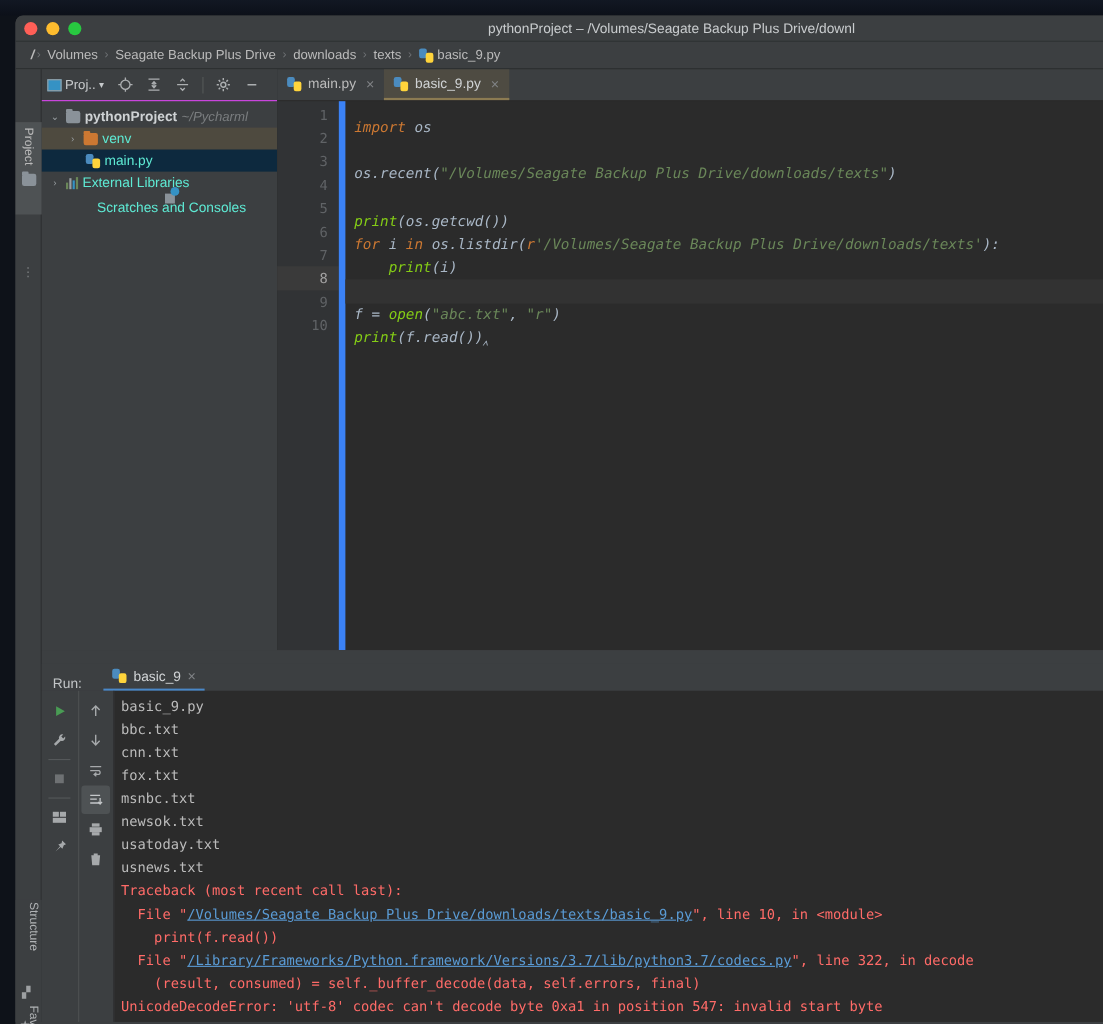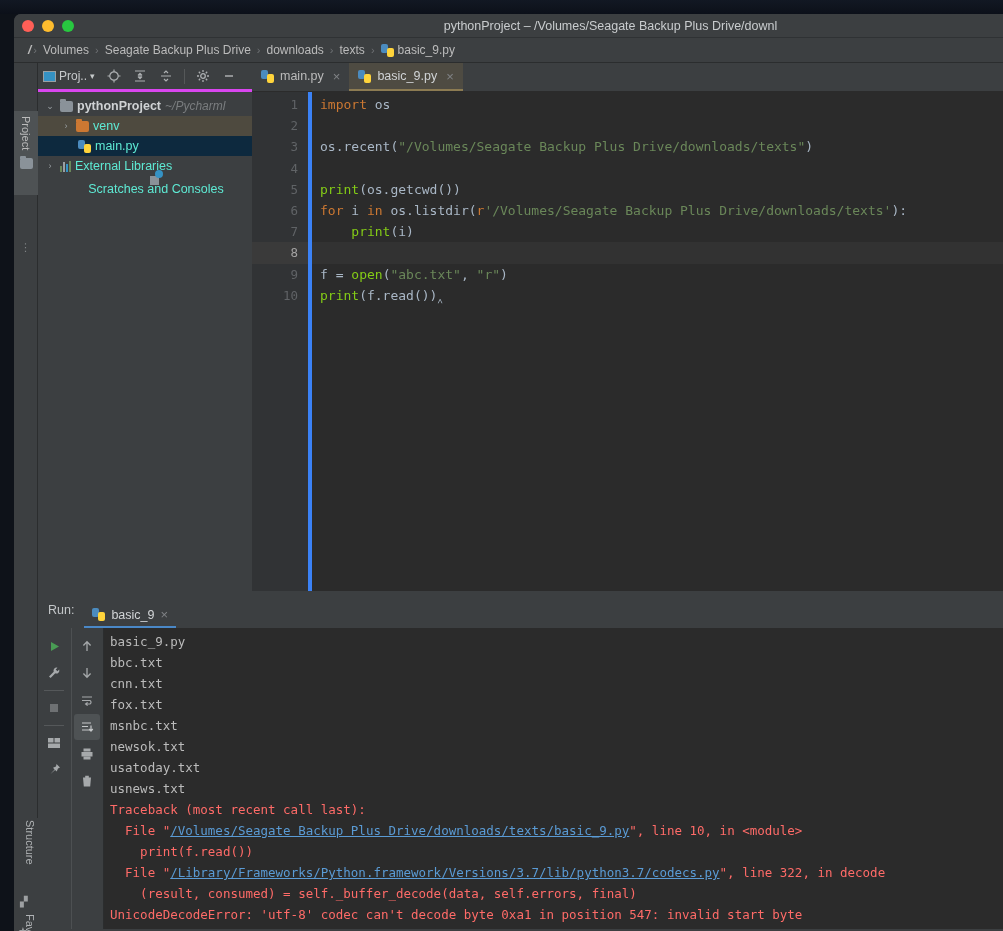--- a/index.html
+++ b/index.html
@@ -90,21 +90,21 @@
   }
 
   
   .project-panel {
     position: absolute; left: 24px; top: 0; width: 214px; height: 528px;
     background: #3c3f41;
   }
   .panel-toolbar {
     height: 29px; display: flex; align-items: center;
     padding-left: 5px; gap: 4px;
-    border-bottom: 3px solid #d946ef;
+    border-bottom: 1px solid #d946ef;
   }
   .ptool {
     width: 22px; height: 22px; display:flex; align-items:center; justify-content:center;
     color:#acafb1;
   }
   .ptitle { display:flex; align-items:center; gap:3px; color:#c6c9cb; font-size:12px; padding-right:4px;}
   .tbsep { width:1px; height:15px; background:#555859; margin:0 3px; }
 
   .tree { padding-top: 4px; font-size: 12.5px; color: #bbbbbb; }
   .trow {
@@ -150,23 +150,23 @@
 
   .code-wrap { position:relative; height:499px; background:#2b2b2b; display:flex; }
   .gutter {
     width: 56px; background:#313335; color:#606366; font-size:12.5px;
     font-family:"DejaVu Sans Mono", monospace;
     text-align:right; padding-top: 2px;
   }
   .gutter div { height: 21.2px; line-height:21.2px; padding-right: 10px; }
   .gutter div.cur { background:#3a3a3a; color:#a4a3a3; }
   .code {
-    flex: 1; position:relative; padding-top:2px;
+    flex: 1; position:relative; padding-top:14px;
     font-family:"DejaVu Sans Mono", monospace; font-size:13px;
-    background:#2b2b2b; border-left:4px solid #3b82f6;
+    background:#2b2b2b; border-left:6px solid #3b82f6;font-style:italic;
   }
   .cline { height:21.2px; line-height:21.2px; padding-left:8px; white-space:pre; }
   .cline.cur { background:#323232; }
   .kw   { color:#cc7832; }
   .fn   { color:#84cc16; }
   .str  { color:#6a8759; }
   .pun  { color:#a9b7c6; }
   .ident{ color:#a9b7c6; }
   .prefix { color:#cc7832; }
 
@@ -175,22 +175,22 @@
     position:absolute; left:24px; top:528px; width:965px; height:12px;
     background:#3c3f41;
   }
 
   
   .run-panel {
     position:absolute; left:24px; top:540px; width:965px; height:326px;
     background:#3c3f41;
   }
   .run-header {
-    height: 25px; background:#3c3f41; display:flex; align-items:flex-start;
-    gap:10px; padding-left:10px; font-size:12.5px; color:#c3c6c8;
+    height: 25px; background:#3c3f41; display:flex; align-items:flex-end;
+    gap:20px; padding-left:10px; font-size:12.5px; color:#c3c6c8;
   }
   .run-tab {
     display:flex; align-items:center; gap:6px; padding:0 8px; height:25px;
     border-bottom: 2px solid #4a88c7;
     color:#d2d5d7;
   }
   .run-tab .x { color:#808386; font-size:13px; }
 
   .run-body { display:flex; height: 301px; }
   .run-tools {

